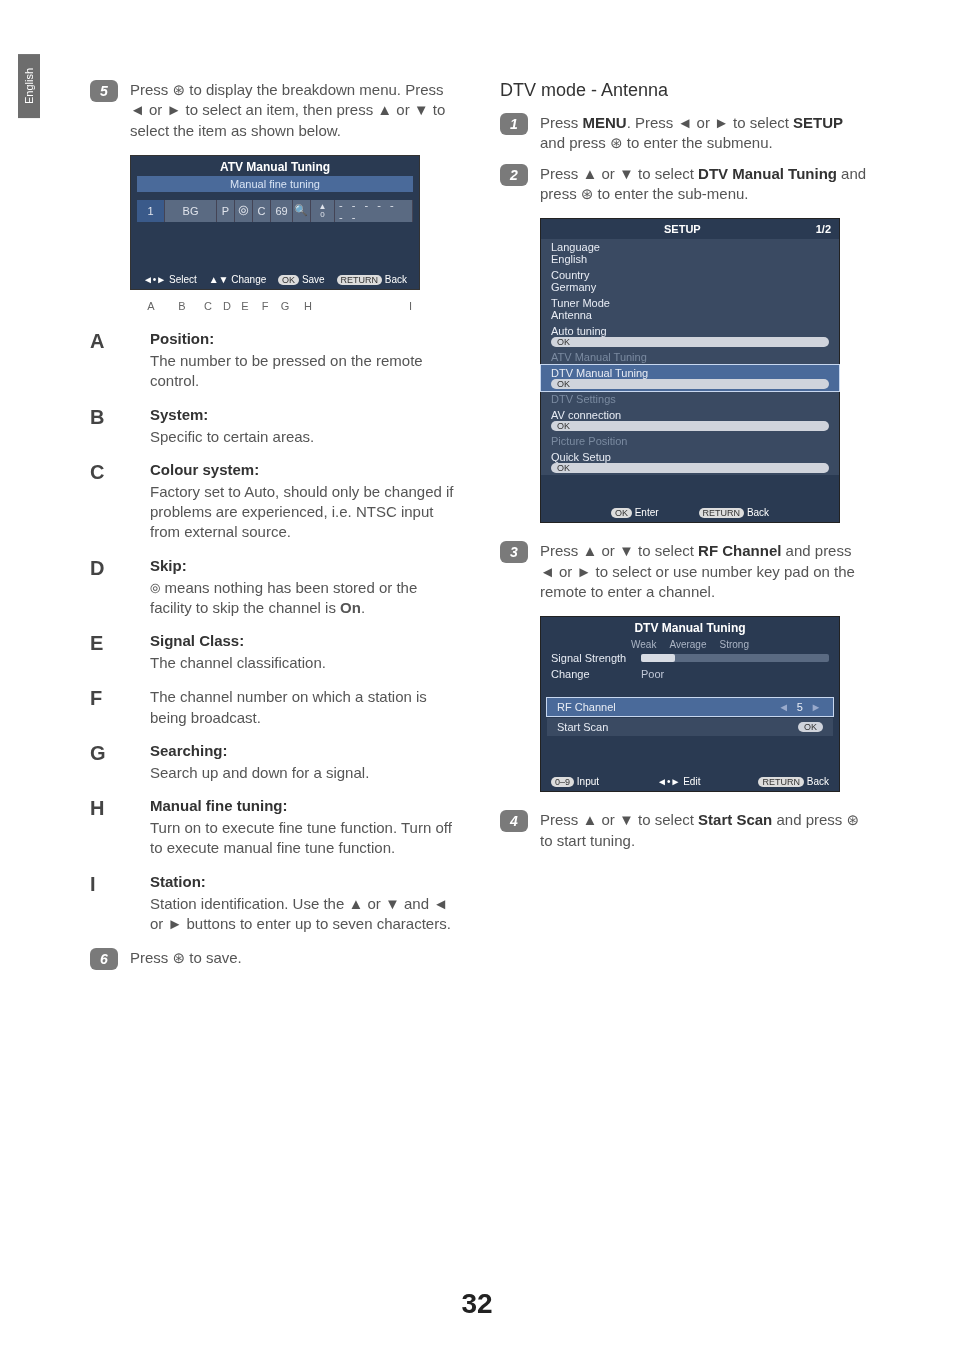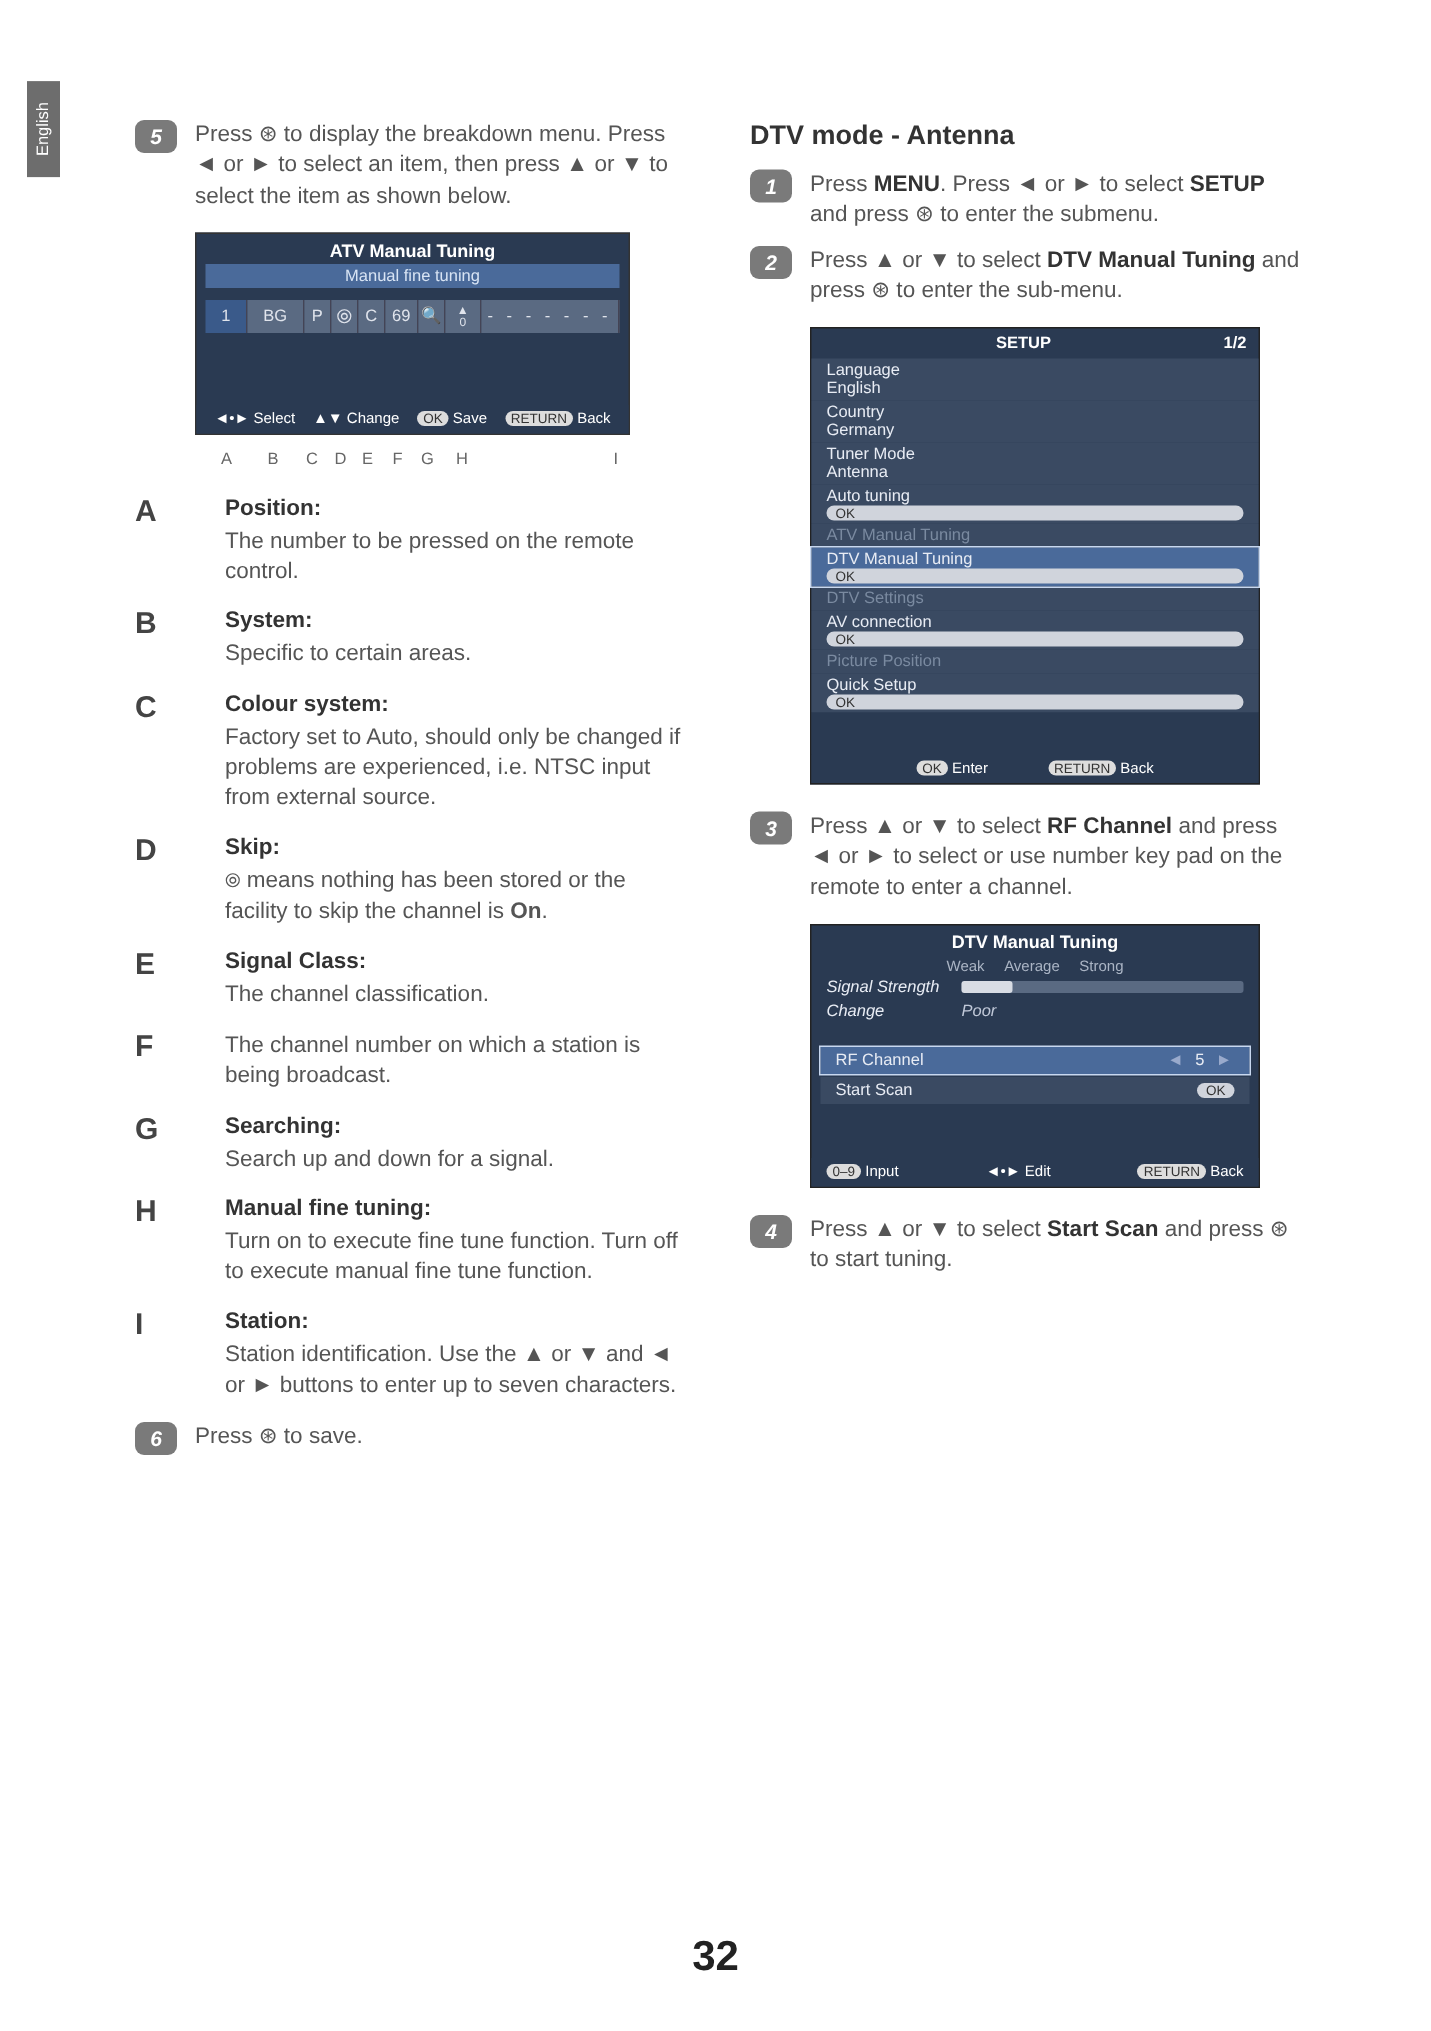--- a/index.html
+++ b/index.html
@@ -77,21 +77,21 @@
     color: #333;
     margin-bottom: 4px;
   }
   .letter-desc {
     font-size: 15px;
     line-height: 1.35;
     color: #555;
   }
   .section-title {
     font-size: 18px;
-    font-weight: bold;
+    font-weight: normal;
     color: #333;
     margin-bottom: 12px;
   }
   
   .atv-panel {
     margin: 14px 0 10px 40px;
     width: 290px;
     border: 1px solid #333;
     background: #2a3a52;
   }
@@ -212,21 +212,20 @@
     text-align: center;
     font-size: 12px;
     font-weight: bold;
     padding: 4px 0;
   }
   .dtv-line {
     display: flex;
     padding: 2px 10px;
     align-items: center;
     gap: 8px;
-    font-style: italic;
   }
   .bar-track {
     flex: 1;
     height: 8px;
     background: #5a6a82;
     border-radius: 2px;
     position: relative;
   }
   .bar-fill {
     position: absolute;
@@ -284,21 +283,21 @@
     <div class="step-row">
       <div class="step-badge">5</div>
       <div class="step-text">Press ⊛ to display the breakdown menu. Press ◄ or ► to select an item, then press ▲ or ▼ to select the item as shown below.</div>
     </div>
 
     <div class="atv-panel">
       <div class="atv-title">ATV Manual Tuning</div>
       <div class="atv-sub">Manual fine tuning</div>
       <div class="atv-strip">
         <div class="atv-cell first">1</div>
-        <div class="atv-cell" style="width:38px">BG</div>
+        <div class="atv-cell" style="width:52px">BG</div>
         <div class="atv-cell" style="width:18px">P</div>
         <div class="atv-cell" style="width:18px">
             <span class="eye">⦾</span>
           </div>
         <div class="atv-cell" style="width:18px">C</div>
         <div class="atv-cell" style="width:22px">69</div>
         <div class="atv-cell" style="width:18px">🔍</div>
         <div class="atv-cell" style="width:24px;flex-direction:column;font-size:8px;line-height:1">
             <span>▲</span>
             <span>0</span>

